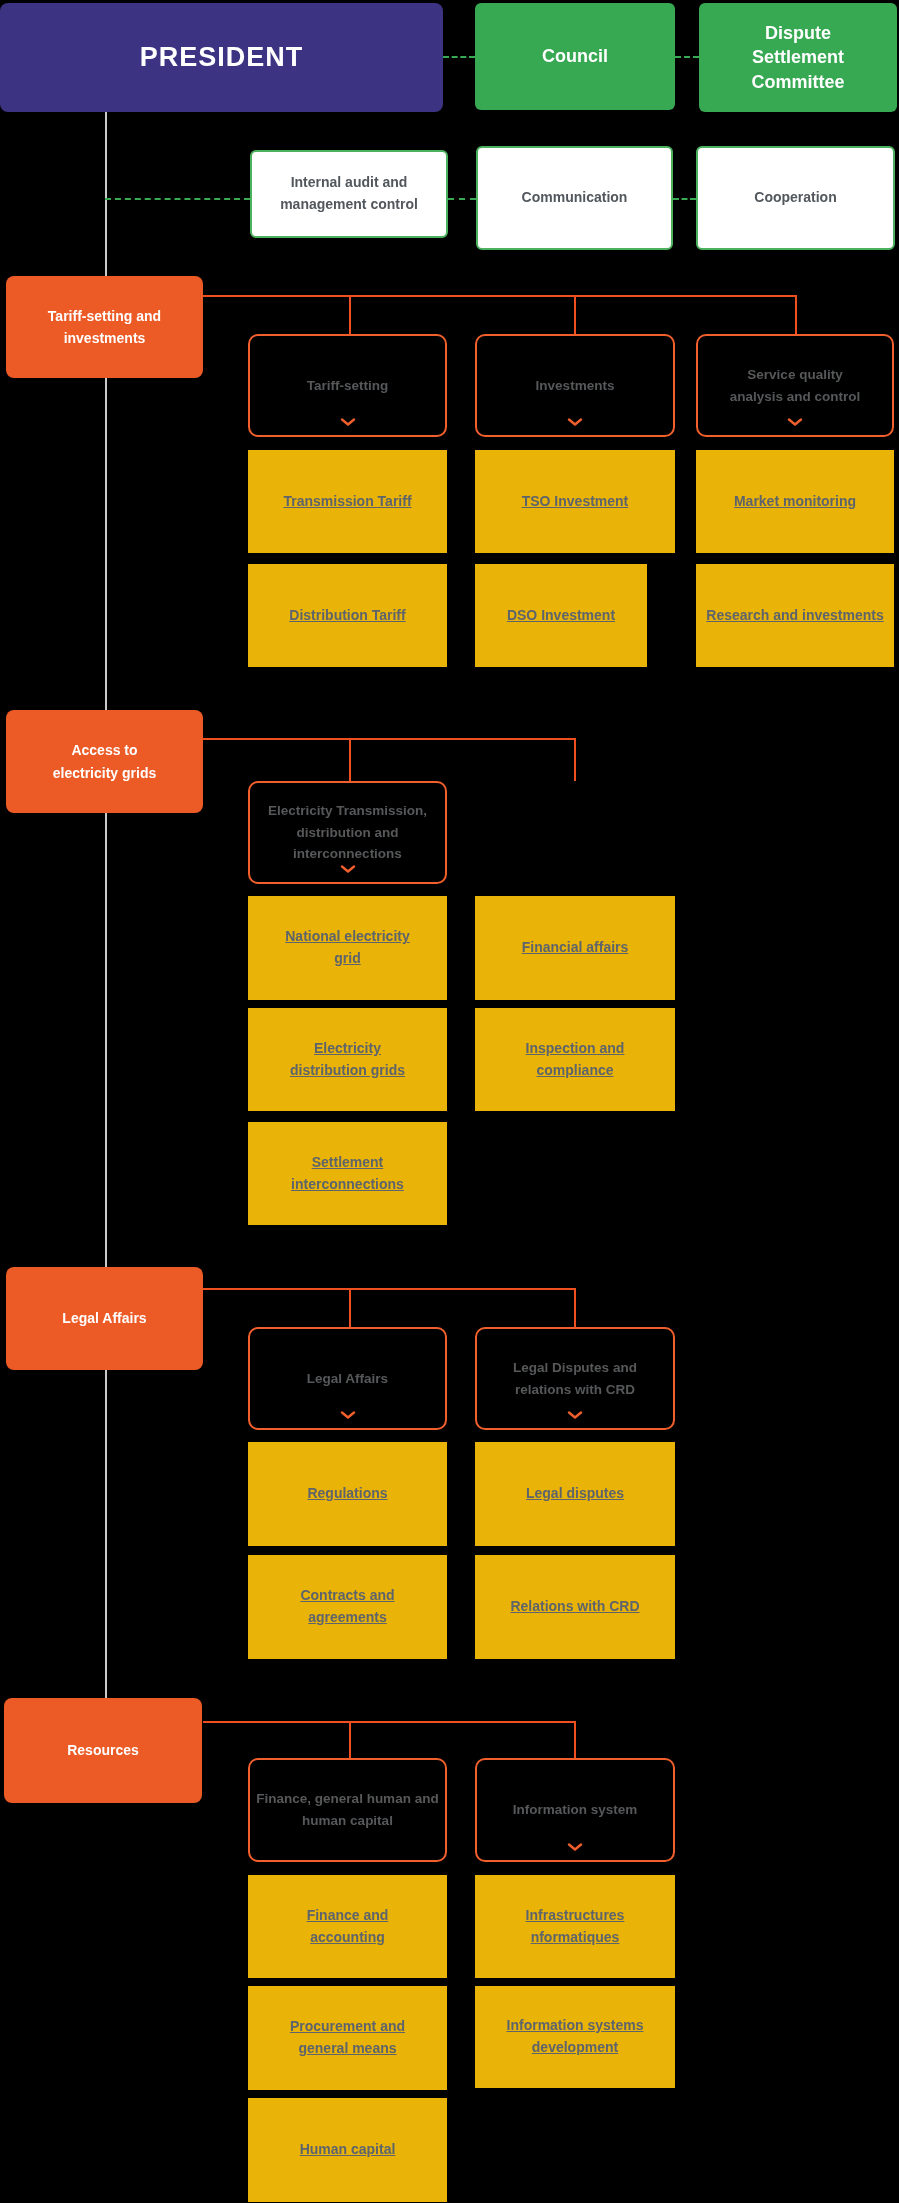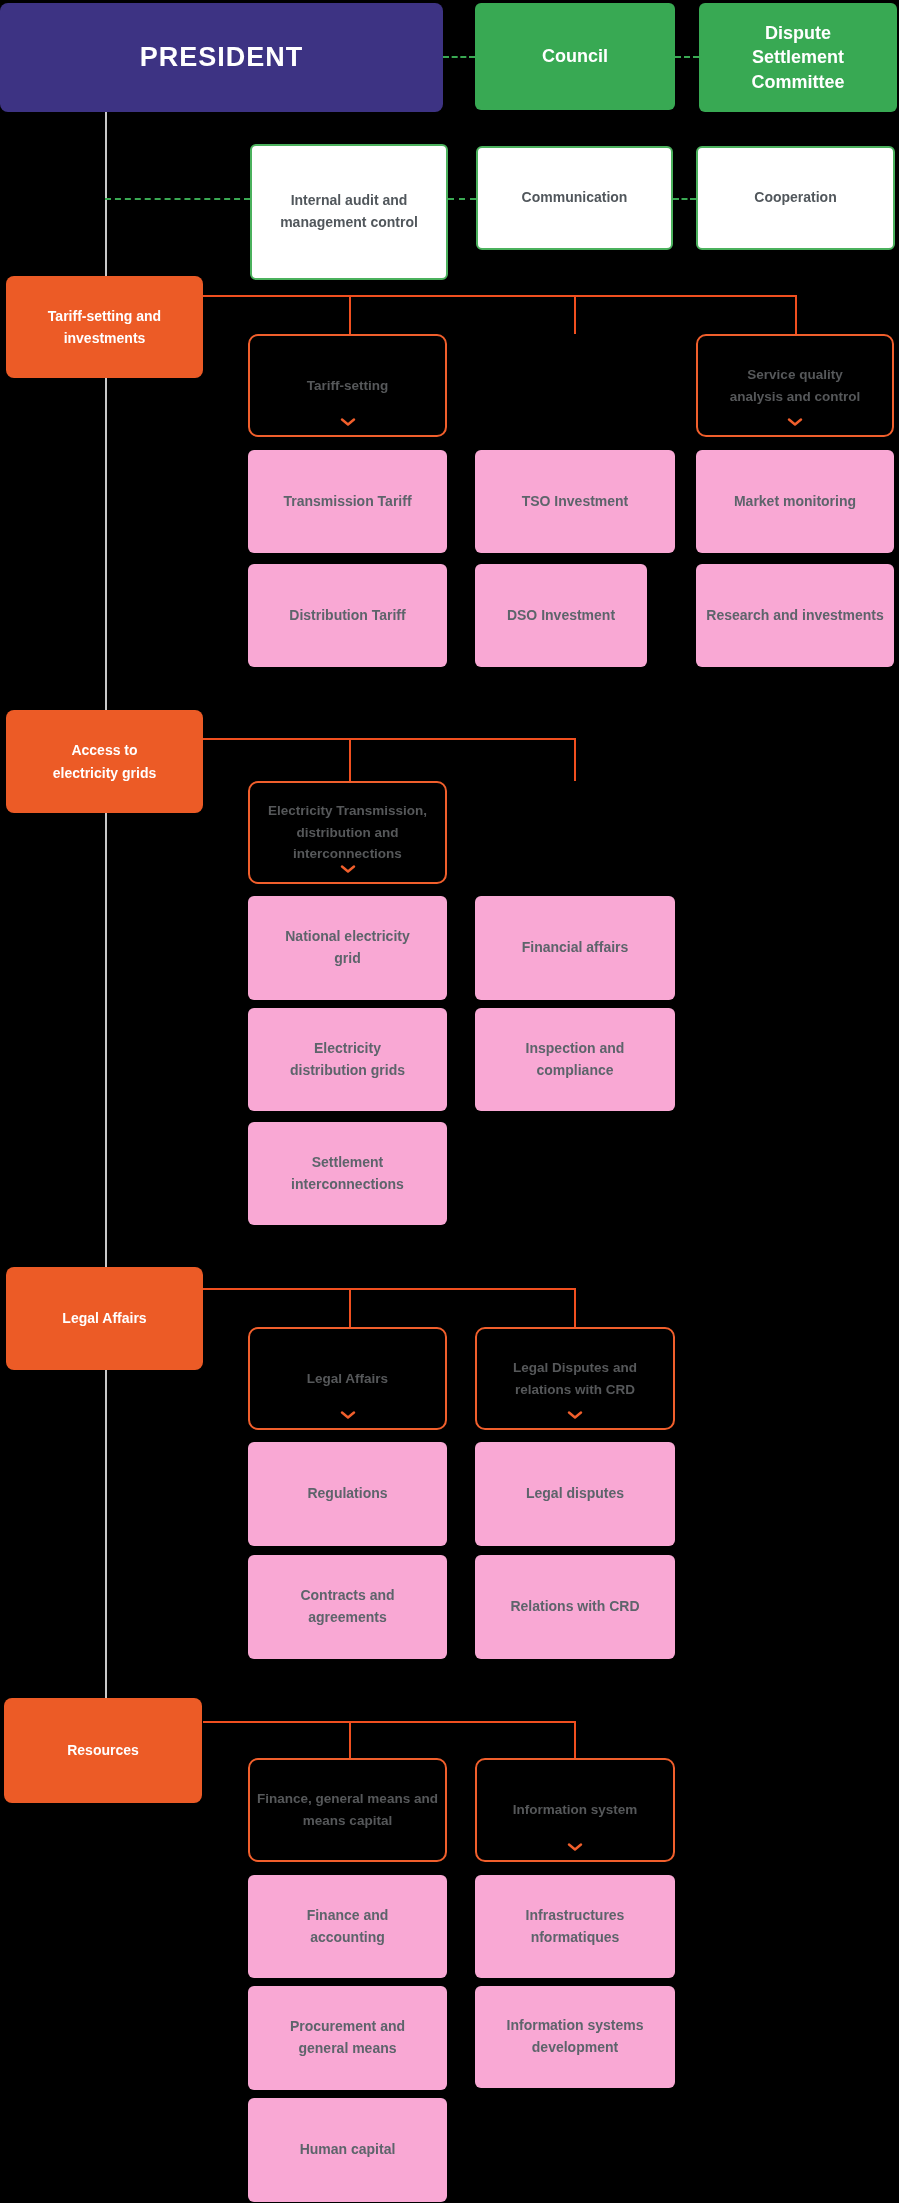--- a/index.html
+++ b/index.html
@@ -7,21 +7,21 @@
           font-family:"Liberation Sans",sans-serif;}
   .box{position:absolute;display:flex;align-items:center;justify-content:center;
        text-align:center;box-sizing:border-box;}
   .purple{background:#3d3383;color:#ffffff;border-radius:8px;font-size:27px;font-weight:800;letter-spacing:1px;}
   .green{background:#38a953;color:#ffffff;border-radius:6px;font-size:18px;font-weight:700;line-height:1.35;}
   .white{background:#ffffff;border:2px solid #4bb15d;border-radius:6px;color:#51575c;
          font-size:14px;font-weight:700;line-height:1.55;}
   .orange{background:#ec5b26;color:#ffffff;border-radius:8px;font-size:14px;font-weight:700;line-height:1.6;}
   .head{background:#000000;border:2px solid #f15f2c;border-radius:10px;color:#56585a;
         font-size:13.5px;font-weight:700;line-height:1.6;}
-  .gray{background:#f9a8d4;border-radius:6px;color:#5d646b;font-size:14px;font-weight:700;line-height:1.55;}
+  .gray{background:#eab308;border-radius:0;color:#5d646b;font-size:14px;font-weight:700;line-height:1.55;text-decoration:underline;}
   .vline{position:absolute;width:1.5px;background:#c9c9c9;}
   .hline-o{position:absolute;height:2px;background:#f04f1f;}
   .vline-o{position:absolute;width:2px;background:#f04f1f;}
   .dash{position:absolute;border-top:2px dashed #3aa953;height:0;}
   .chev{position:absolute;bottom:9px;left:50%;transform:translateX(-50%);line-height:0;}
   .lbl{display:inline-block;} .w120{max-width:120px;text-align:center;} .w130{max-width:130px;}
   .w140{max-width:140px;} .w150{max-width:150px;}
 </style>
 </head>
 <body>
@@ -38,21 +38,21 @@
   </div>
   <div class="box green" style="left:699px;top:3px;width:198px;height:109px">
     <span class="lbl w120">Dispute Settlement Committee</span>
   </div>
   <div class="dash" style="left:443px;top:56px;width:32px"></div>
   <div class="dash" style="left:675px;top:56px;width:24px"></div>
 
   <div class="dash" style="left:105px;top:198px;width:145px"></div>
   <div class="dash" style="left:448px;top:198px;width:28px"></div>
   <div class="dash" style="left:673px;top:198px;width:23px"></div>
-  <div class="box white" style="left:250px;top:144px;width:198px;height:136px">
+  <div class="box white" style="left:250px;top:150px;width:198px;height:88px">
     <span class="lbl w150">Internal audit and management control</span>
   </div>
   <div class="box white" style="left:476px;top:146px;width:197px;height:104px">
     <span class="lbl">Communication</span>
   </div>
   <div class="box white" style="left:696px;top:146px;width:199px;height:104px">
     <span class="lbl">Cooperation</span>
   </div>
 
   <div class="box orange" style="left:6px;top:276px;width:197px;height:102px">
@@ -62,20 +62,26 @@
   <div class="vline-o" style="left:349px;top:295px;height:39px"></div>
   <div class="vline-o" style="left:574px;top:295px;height:39px"></div>
   <div class="vline-o" style="left:795px;top:295px;height:39px"></div>
 
   <div class="box head" style="left:248px;top:334px;width:199px;height:103px">
     <span class="lbl">Tariff-setting</span>
     <span class="chev"><svg width="16" height="8" viewBox="0 0 16 8">
           <polyline points="2,1.5 8,6.5 14,1.5" fill="none" stroke="#f15f2c" stroke-width="2.4" stroke-linecap="round" stroke-linejoin="round"></polyline>
         </svg></span>
   </div>
+  <div class="box head" style="left:475px;top:334px;width:200px;height:103px">
+    <span class="lbl">Investments</span>
+    <span class="chev"><svg width="16" height="8" viewBox="0 0 16 8">
+          <polyline points="2,1.5 8,6.5 14,1.5" fill="none" stroke="#f15f2c" stroke-width="2.4" stroke-linecap="round" stroke-linejoin="round"></polyline>
+        </svg></span>
+  </div>
   <div class="box head" style="left:696px;top:334px;width:198px;height:103px">
     <span class="lbl w150">Service quality analysis and control</span>
     <span class="chev"><svg width="16" height="8" viewBox="0 0 16 8">
           <polyline points="2,1.5 8,6.5 14,1.5" fill="none" stroke="#f15f2c" stroke-width="2.4" stroke-linecap="round" stroke-linejoin="round"></polyline>
         </svg></span>
   </div>
 
   <div class="box gray" style="left:248px;top:450px;width:199px;height:103px">
     <span class="lbl">Transmission Tariff</span>
   </div>
@@ -159,21 +165,21 @@
   </div>
 
   <div class="box orange" style="left:4px;top:1698px;width:198px;height:105px">
     <span class="lbl">Resources</span>
   </div>
   <div class="hline-o" style="left:203px;top:1721px;width:373px"></div>
   <div class="vline-o" style="left:349px;top:1721px;height:37px"></div>
   <div class="vline-o" style="left:574px;top:1721px;height:37px"></div>
 
   <div class="box head" style="left:248px;top:1758px;width:199px;height:104px">
-    <span class="lbl">Finance, general means and means capital</span>
+    <span class="lbl">Finance, general human and human capital</span>
   </div>
   <div class="box head" style="left:475px;top:1758px;width:200px;height:104px">
     <span class="lbl">Information system</span>
     <span class="chev"><svg width="16" height="8" viewBox="0 0 16 8">
           <polyline points="2,1.5 8,6.5 14,1.5" fill="none" stroke="#f15f2c" stroke-width="2.4" stroke-linecap="round" stroke-linejoin="round"></polyline>
         </svg></span>
   </div>
 
   <div class="box gray" style="left:248px;top:1875px;width:199px;height:103px">
     <span class="lbl w120">Finance and accounting</span>

